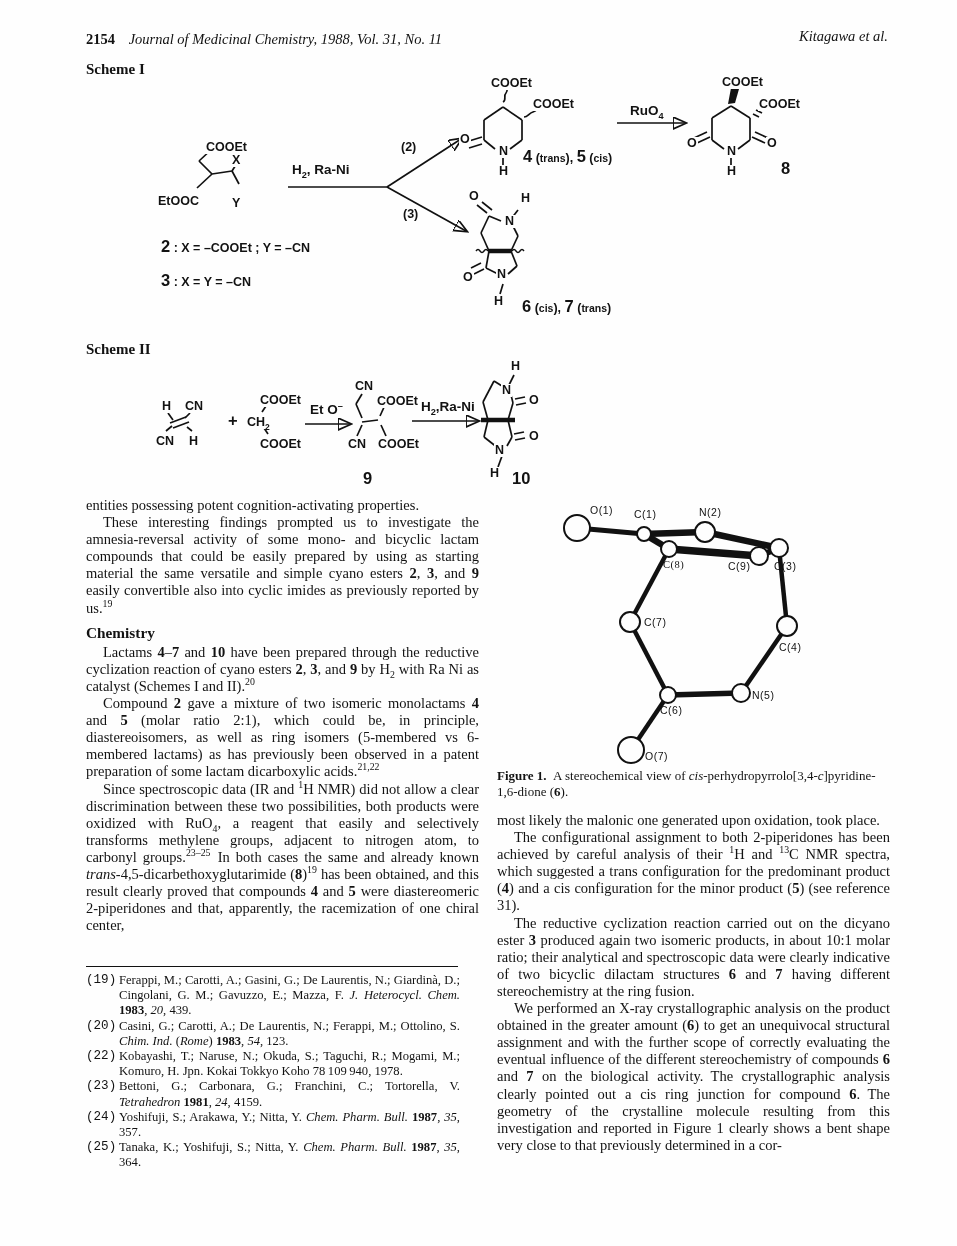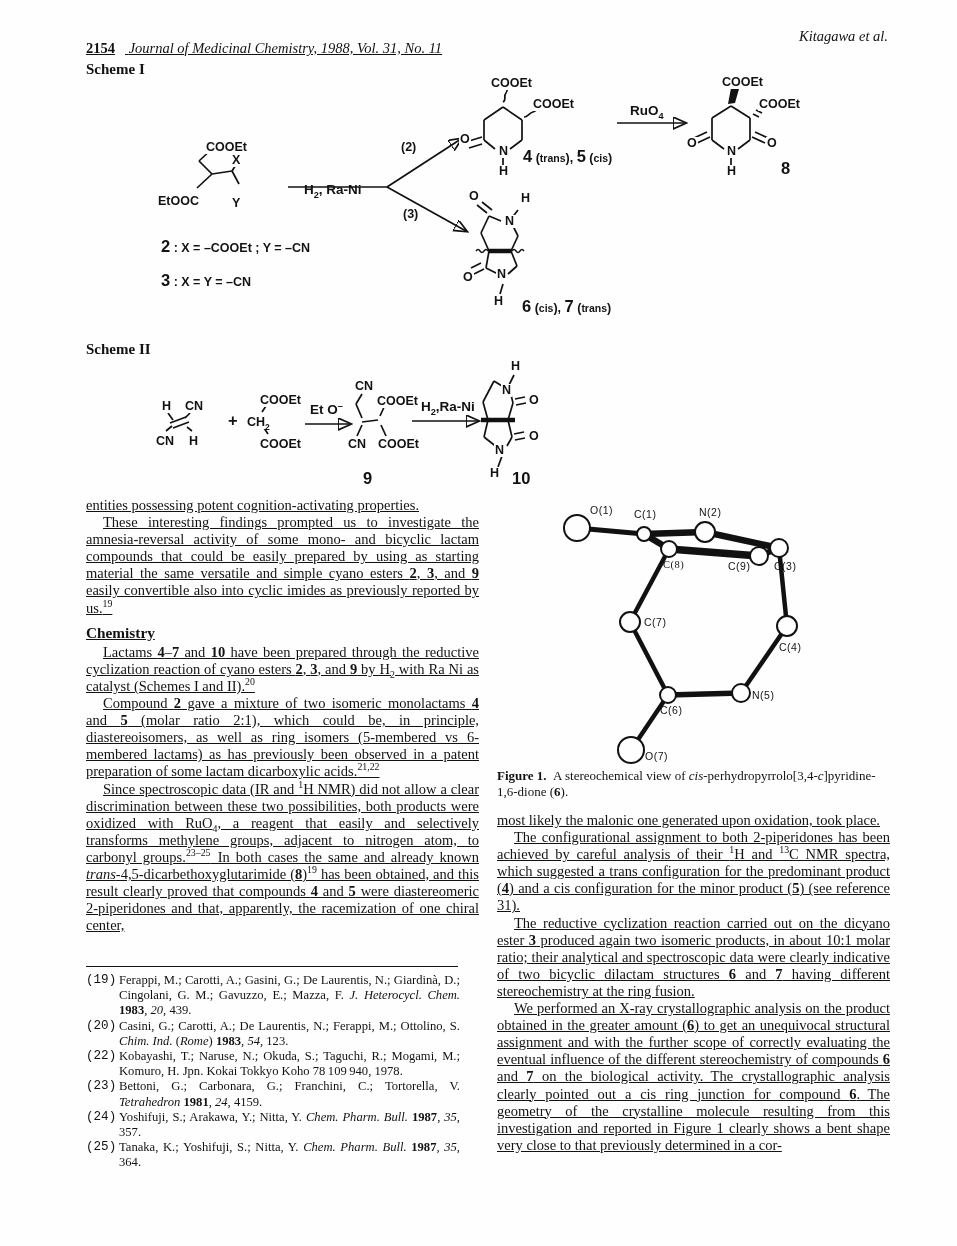--- a/index.html
+++ b/index.html
@@ -9,21 +9,21 @@
     font-family:"Liberation Serif",serif;
   }
   .abs{position:absolute;}
   
   .running-head{font-size:14.5px;white-space:nowrap;}
   .running-head .pageno{font-weight:bold;font-style:normal;margin-right:10px;}
   .running-head .jtitle{font-style:italic;}
   .authors{font-style:italic;font-size:14.5px;white-space:nowrap;}
   .scheme-title{font-weight:bold;font-size:15px;}
   
-  .column{text-align:justify;font-size:14.5px;line-height:17.1px;text-decoration:underline;}
+  .column{text-align:justify;font-size:14.5px;line-height:17.1px;}
   .column p{margin:0;text-indent:17px;}
   .column p.noindent{text-indent:0;}
   .section-heading{font-weight:bold;font-size:15.3px;margin:7px 0 3px 0;}
   sub,sup{line-height:0;font-size:0.68em;}
   
   .caption{font-size:13px;line-height:16px;text-align:left;}
   
   .footnotes{font-size:12.6px;line-height:15.2px;}
   .fn-rule{border:0;border-top:1.4px solid #111;margin:0 0 6px 0;width:372px;}
   .ref{display:flex;}
@@ -50,21 +50,21 @@
   svg .arrow{stroke-width:1.7;}
   svg .thick{stroke-width:4.5;}
   svg .wedge{fill:#111;stroke:none;}
   svg circle{fill:#fefefe;stroke:#111;}
 </style>
 </head>
 <body>
 
 <div class="page">
 
-  <div class="abs running-head" style="left:86px;top:40px;text-decoration:underline;">
+  <div class="abs running-head" style="left:86px;top:31px;">
     <span class="pageno">2154</span>
     <span class="jtitle">Journal of Medicinal Chemistry, 1988, Vol. 31, No. 11</span>
   </div>
   <div class="abs authors" style="right:69px;top:28px;">Kitagawa et al.</div>
 
   <div class="abs scheme-title" style="left:86px;top:61px;">Scheme I</div>
 
   <svg class="abs" style="left:95px;top:40px;" width="810" height="300" viewBox="0 0 810 300">
     <defs>
       <marker id="ah1" markerWidth="9" markerHeight="8" refX="7" refY="3.5" orient="auto">
@@ -140,21 +140,21 @@
       <path d="M381,211 q2,-3 4,0 t4,0 t4,0" style="stroke-width:1.4"></path>
       <path d="M417,211 q2,-3 4,0 t4,0 t4,0" style="stroke-width:1.4"></path>
     </g>
     <line class="thick" x1="394" y1="211" x2="416" y2="211"></line>
   </svg>
 
   <span class="chem" style="left:205px;top:141px;">COOEt</span>
   <span class="chem" style="left:231px;top:154px;">X</span>
   <span class="chem" style="left:157px;top:195px;">EtOOC</span>
   <span class="chem" style="left:231px;top:197px;">Y</span>
-  <span class="chem mid nobg" style="left:303px;top:163px;margin-top:20px;">H<sub>2</sub>, Ra-Ni</span>
+  <span class="chem mid nobg" style="left:291px;top:163px;">H<sub>2</sub>, Ra-Ni</span>
   <span class="chem nobg" style="left:400px;top:141px;">(2)</span>
   <span class="chem nobg" style="left:402px;top:208px;">(3)</span>
   <span class="chem nobg" style="left:160px;top:238px;"><span class="n">2</span> : X = –COOEt ; Y = –CN</span>
   <span class="chem nobg" style="left:160px;top:272px;"><span class="n">3</span> : X = Y = –CN</span>
   <span class="chem" style="left:490px;top:77px;">COOEt</span>
   <span class="chem" style="left:532px;top:98px;">COOEt</span>
   <span class="chem" style="left:459px;top:133px;">O</span>
   <span class="chem" style="left:498px;top:145px;">N</span>
   <span class="chem" style="left:498px;top:165px;">H</span>
   <span class="chem nobg" style="left:522px;top:148px;"><span class="n">4</span> (<span class="ss">trans</span>), <span class="n">5</span> (<span class="ss">cis</span>)</span>

